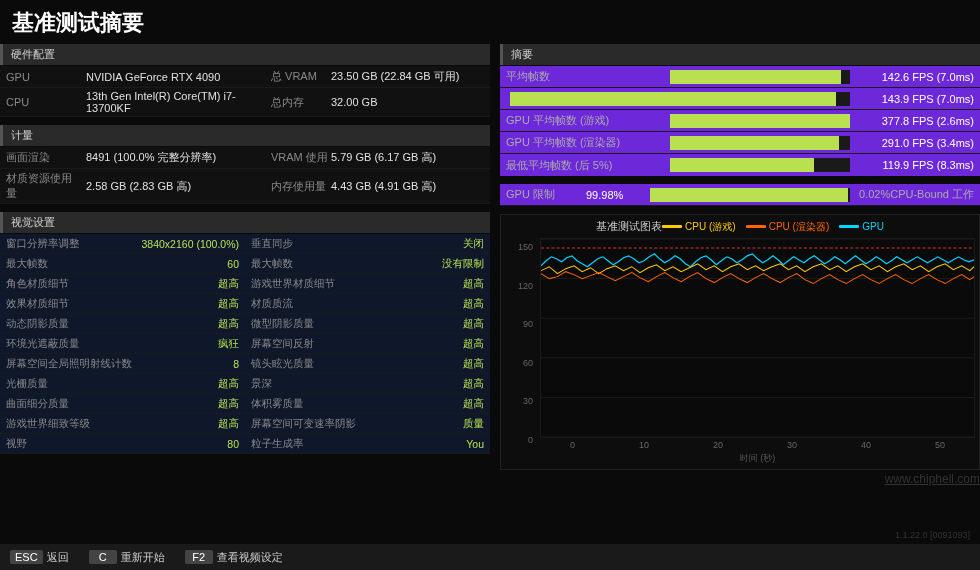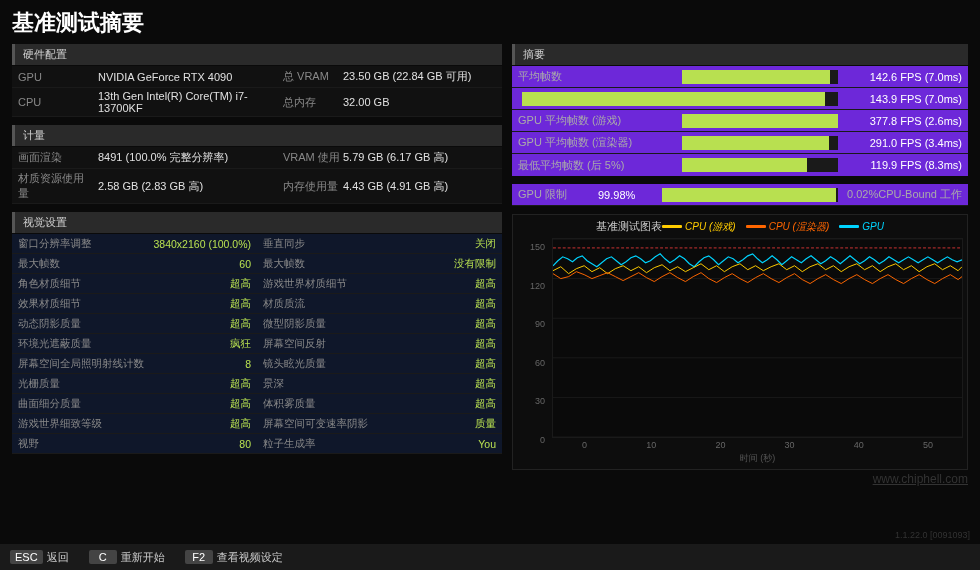--- a/index.html
+++ b/index.html
@@ -14,21 +14,21 @@
     }
     .page-title {
       font-size: 22px;
       font-weight: bold;
       color: #ffffff;
       padding: 8px 12px 6px 12px;
     }
     .main-layout {
       display: flex;
       flex-direction: row;
-      padding: 0 12px;
+      padding: 0 0;
       gap: 10px;
     }
     .left-panel {
       flex: 0 0 490px;
     }
     .right-panel {
       flex: 1;
     }
     .section-header {
       background: #2a2a2a;
@@ -146,21 +146,20 @@
       margin-bottom: 4px;
     }
     .chart-title {
       color: #ccc;
       font-size: 11px;
     }
     .chart-legend {
       display: flex;
       gap: 10px;
       font-size: 10px;
-      font-style: italic;
     }
     .legend-item {
       display: flex;
       align-items: center;
       gap: 3px;
     }
     .legend-dot {
       width: 20px;
       height: 3px;
       border-radius: 1px;

